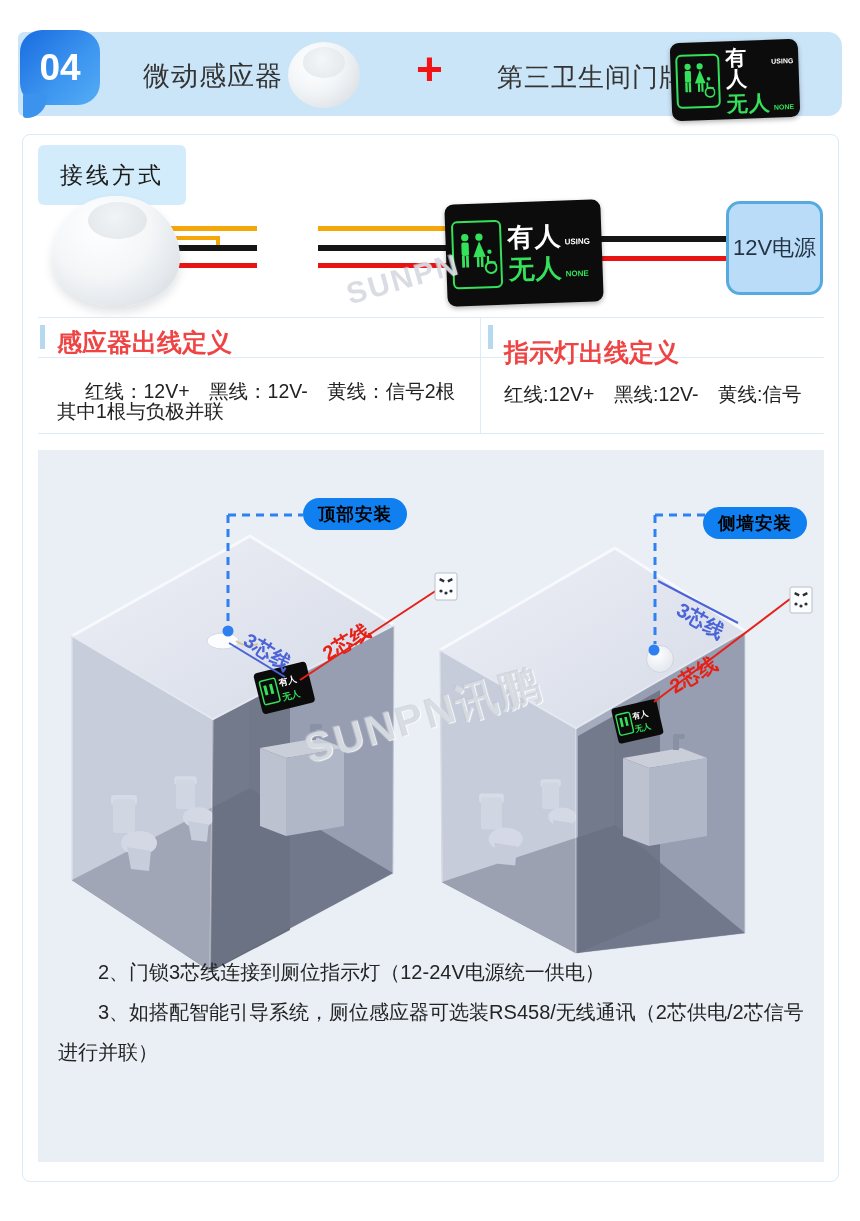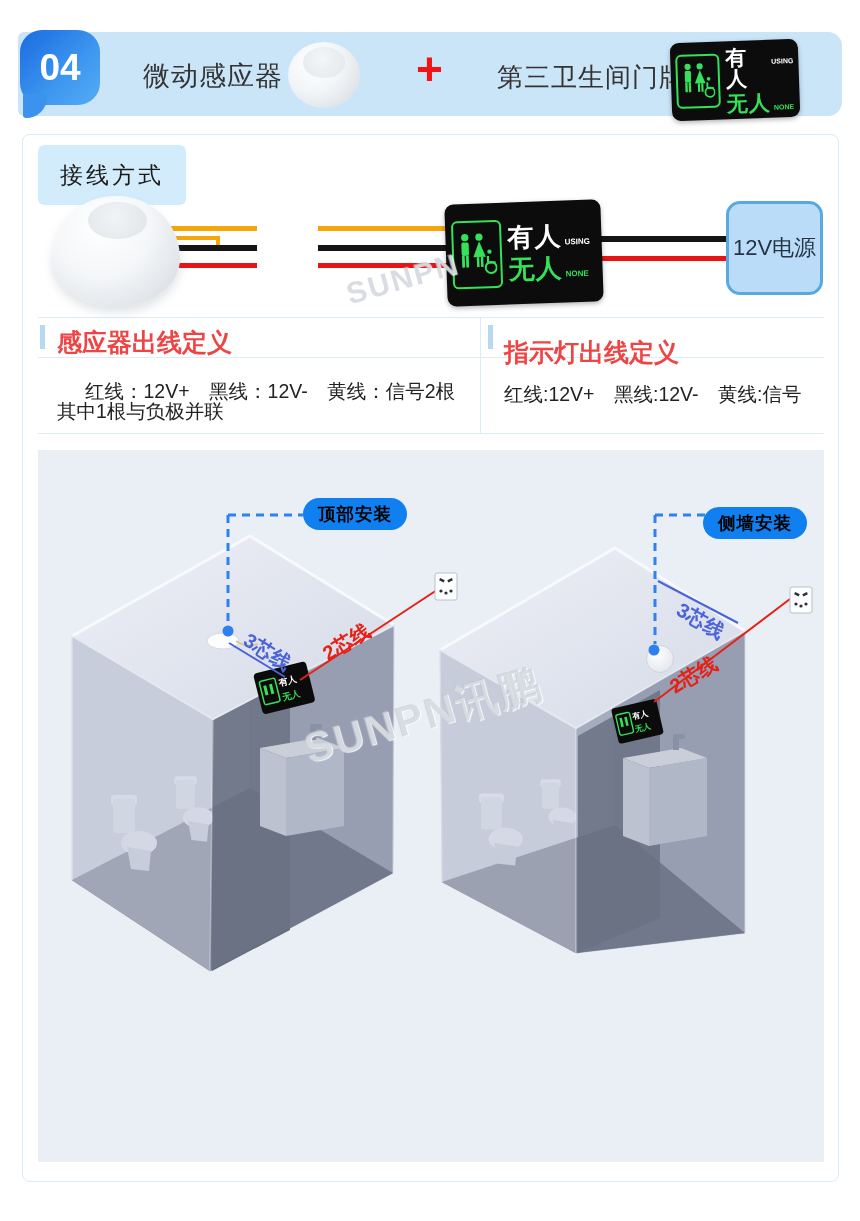--- a/index.html
+++ b/index.html
@@ -334,13 +334,15 @@
   </g>
 </svg>
 </div>
 
 <div class="abs pill pill-top">顶部安装</div>
 <div class="abs pill pill-side">侧墙安装</div>
 
 <div class="abs wm wm-mid">SUNPN讯鹏</div>
 
 <div class="abs notes">
+  <div class="note-item">2、门锁3芯线连接到厕位指示灯（12-24V电源统一供电）</div>
+  <div class="note-item">3、如搭配智能引导系统，厕位感应器可选装RS458/无线通讯（2芯供电/2芯信号进行并联）</div>
 </div>
 
 </body></html>

